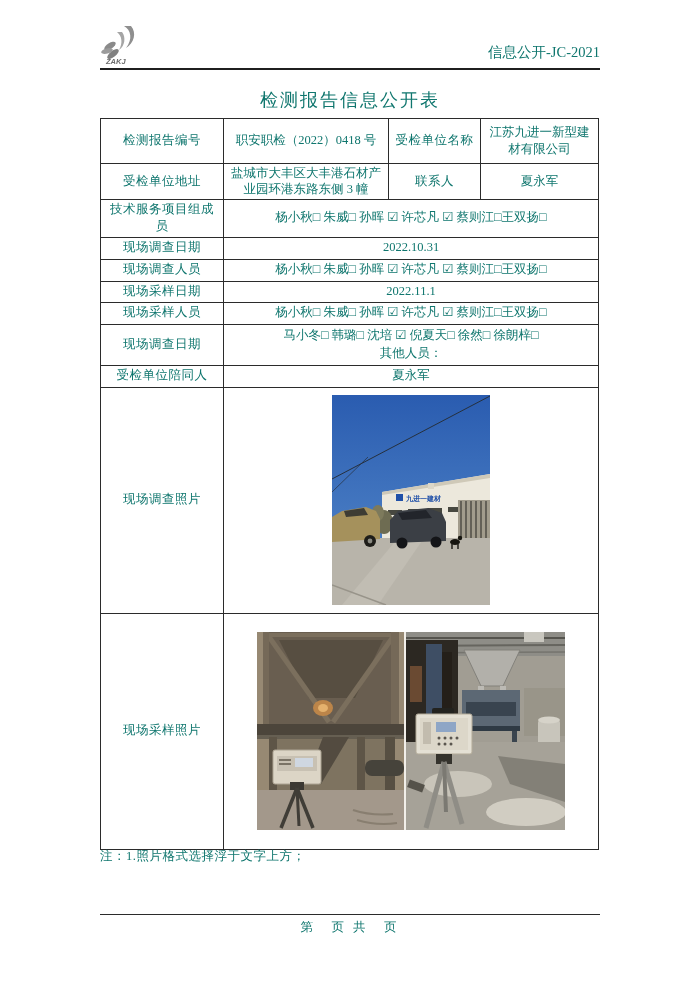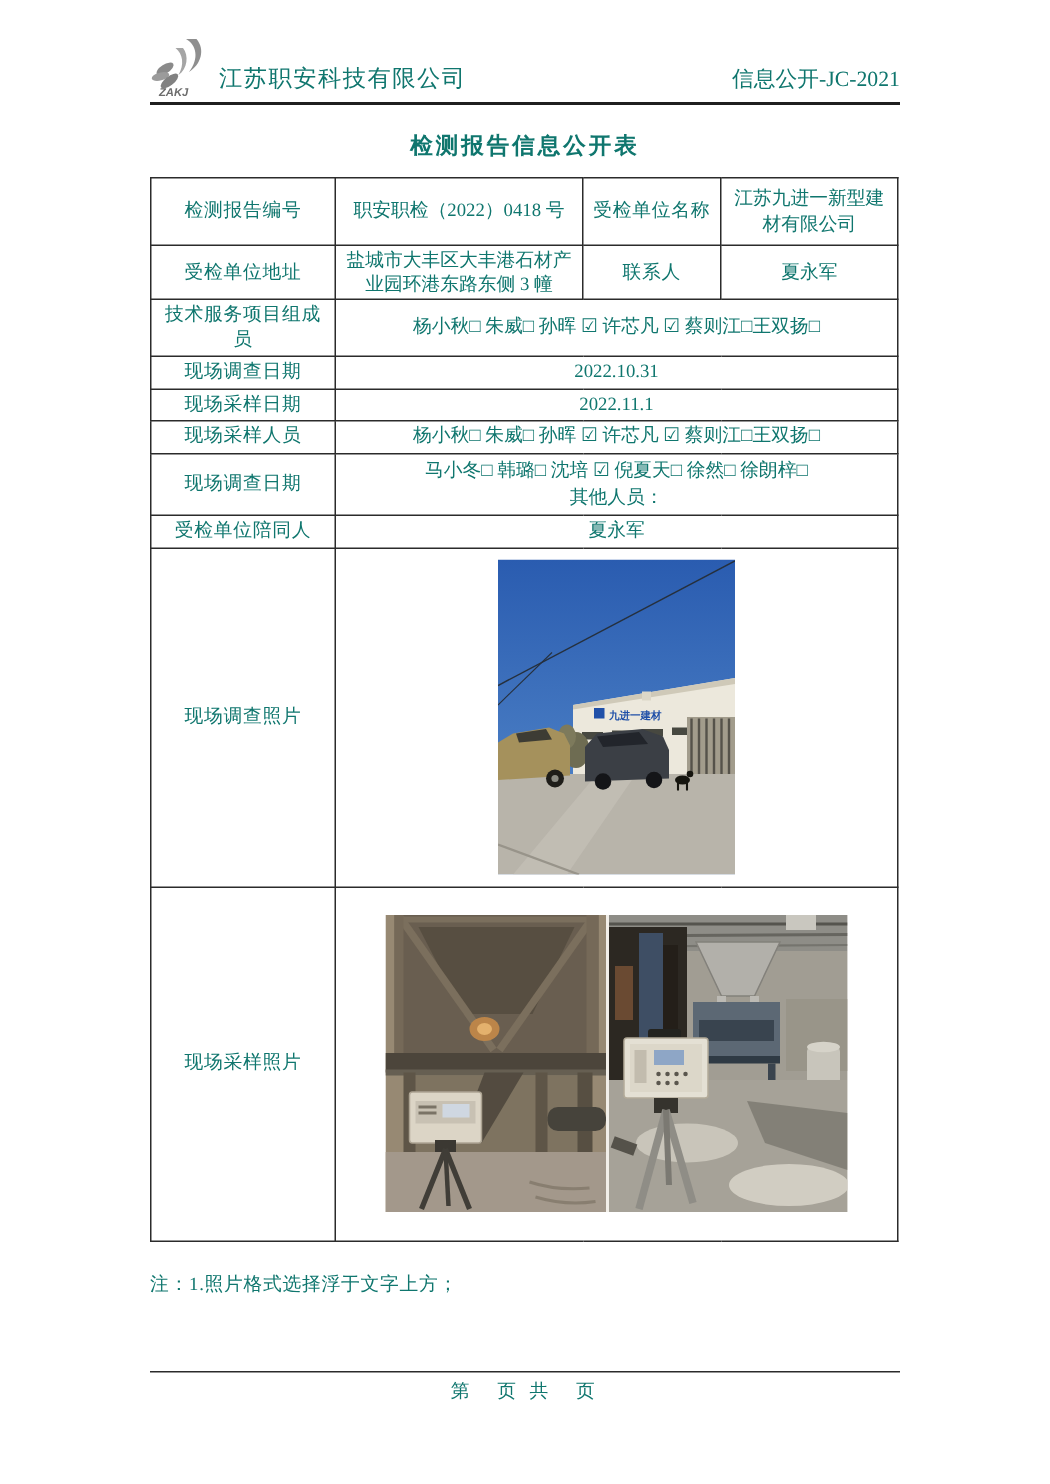--- a/index.html
+++ b/index.html
@@ -5,21 +5,21 @@
   html,body{margin:0;padding:0;background:#ffffff;}
   .page{position:relative;width:700px;height:989px;background:#fff;overflow:hidden;
         font-family:"Liberation Serif","DejaVu Serif",serif;color:#0f766e;}
   
   .logo{position:absolute;left:98px;top:24px;width:46px;height:44px;}
   .company-name{position:absolute;left:146px;top:42px;font-size:15.5px;letter-spacing:1px;}
   .doc-code{position:absolute;right:100px;top:43px;font-size:14.5px;}
   .header-rule{position:absolute;left:100px;top:68px;width:500px;height:2px;background:#1f1f1f;}
   
   .title{position:absolute;left:0;top:88px;width:100%;text-align:center;
-         font-size:15px;font-weight:bold;letter-spacing:2px;}
+         font-size:18px;font-weight:normal;letter-spacing:2px;}
   
   table.form{position:absolute;left:100px;top:118px;width:498px;border-collapse:collapse;
              table-layout:fixed;font-size:12.5px;padding-left:23px;}
   table.form td{border:1px solid #2b2b2b;text-align:center;vertical-align:middle;
                 padding:1px 3px;line-height:1.4;overflow:hidden;}
   td.lbl{letter-spacing:0.5px;}
   td.left{text-align:left;padding-left:7px;}
   td.photo-cell{padding:0;}
   .two-line{line-height:1.45;}
   .photo-box{display:block;margin:0 auto;}
@@ -36,21 +36,20 @@
 <div class="page">
 
   <svg class="logo" viewBox="0 0 46 44">
     <path d="M26,2 C33,6 35,15 28,24 C36,19 39,9 33,2 Z" fill="#8f8f8f"></path>
     <path d="M19,8 C24,12 25,19 21,26 C27,22 28,13 24,8 Z" fill="#a5a5a5"></path>
     <ellipse cx="12" cy="22" rx="6.5" ry="3" transform="rotate(-32 12 22)" fill="#8a8a8a"></ellipse>
     <ellipse cx="9" cy="27" rx="6" ry="2.6" transform="rotate(-14 9 27)" fill="#9b9b9b"></ellipse>
     <ellipse cx="15" cy="30" rx="7" ry="3" transform="rotate(-38 15 30)" fill="#818181"></ellipse>
     <text x="8" y="40" font-size="7.5" font-style="italic" font-weight="bold" fill="#6d6d6d">ZAKJ</text>
   </svg>
-  <div class="company-name">江苏职安科技有限公司</div>
   <div class="doc-code">信息公开-JC-2021</div>
   <div class="header-rule"></div>
 
   <div class="title">检测报告信息公开表</div>
 
   <table class="form">
     <colgroup>
         <col style="width:123px">
         <col style="width:165px">
         <col style="width:92px">
@@ -75,20 +74,24 @@
     <tr style="height:21px">
       <td class="lbl">技术服务项目组成员</td>
       <td class="left" colspan="3">杨小秋□ 朱威□ 孙晖 ☑ 许芯凡 ☑ 蔡则江□王双扬□</td>
     </tr>
 
     <tr style="height:22px">
       <td class="lbl">现场调查日期</td>
       <td colspan="3">2022.10.31</td>
     </tr>
 
+    <tr style="height:22px">
+      <td class="lbl">现场调查人员</td>
+      <td class="left" colspan="3">杨小秋□ 朱威□ 孙晖 ☑ 许芯凡 ☑ 蔡则江□王双扬□</td>
+    </tr>
 
     <tr style="height:21px">
       <td class="lbl">现场采样日期</td>
       <td colspan="3">2022.11.1</td>
     </tr>
 
     <tr style="height:22px">
       <td class="lbl">现场采样人员</td>
       <td class="left" colspan="3">杨小秋□ 朱威□ 孙晖 ☑ 许芯凡 ☑ 蔡则江□王双扬□</td>
     </tr>

